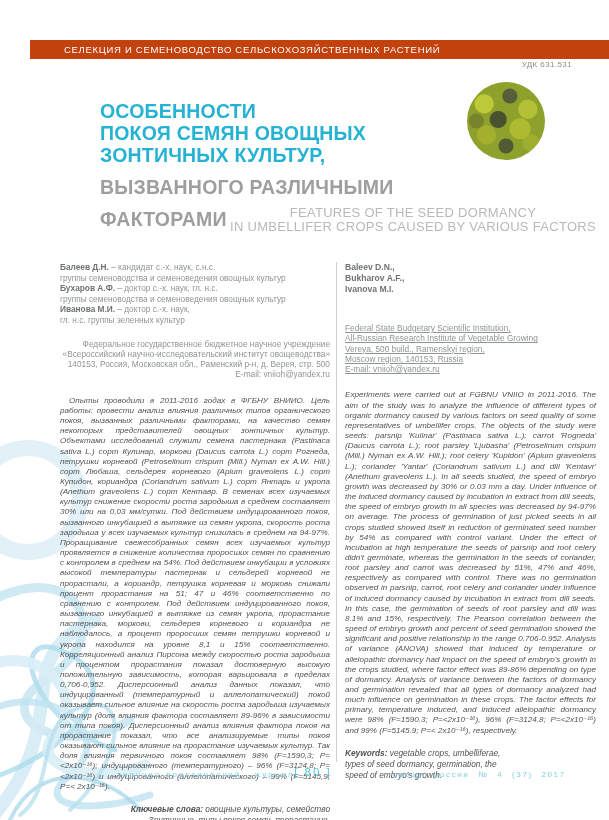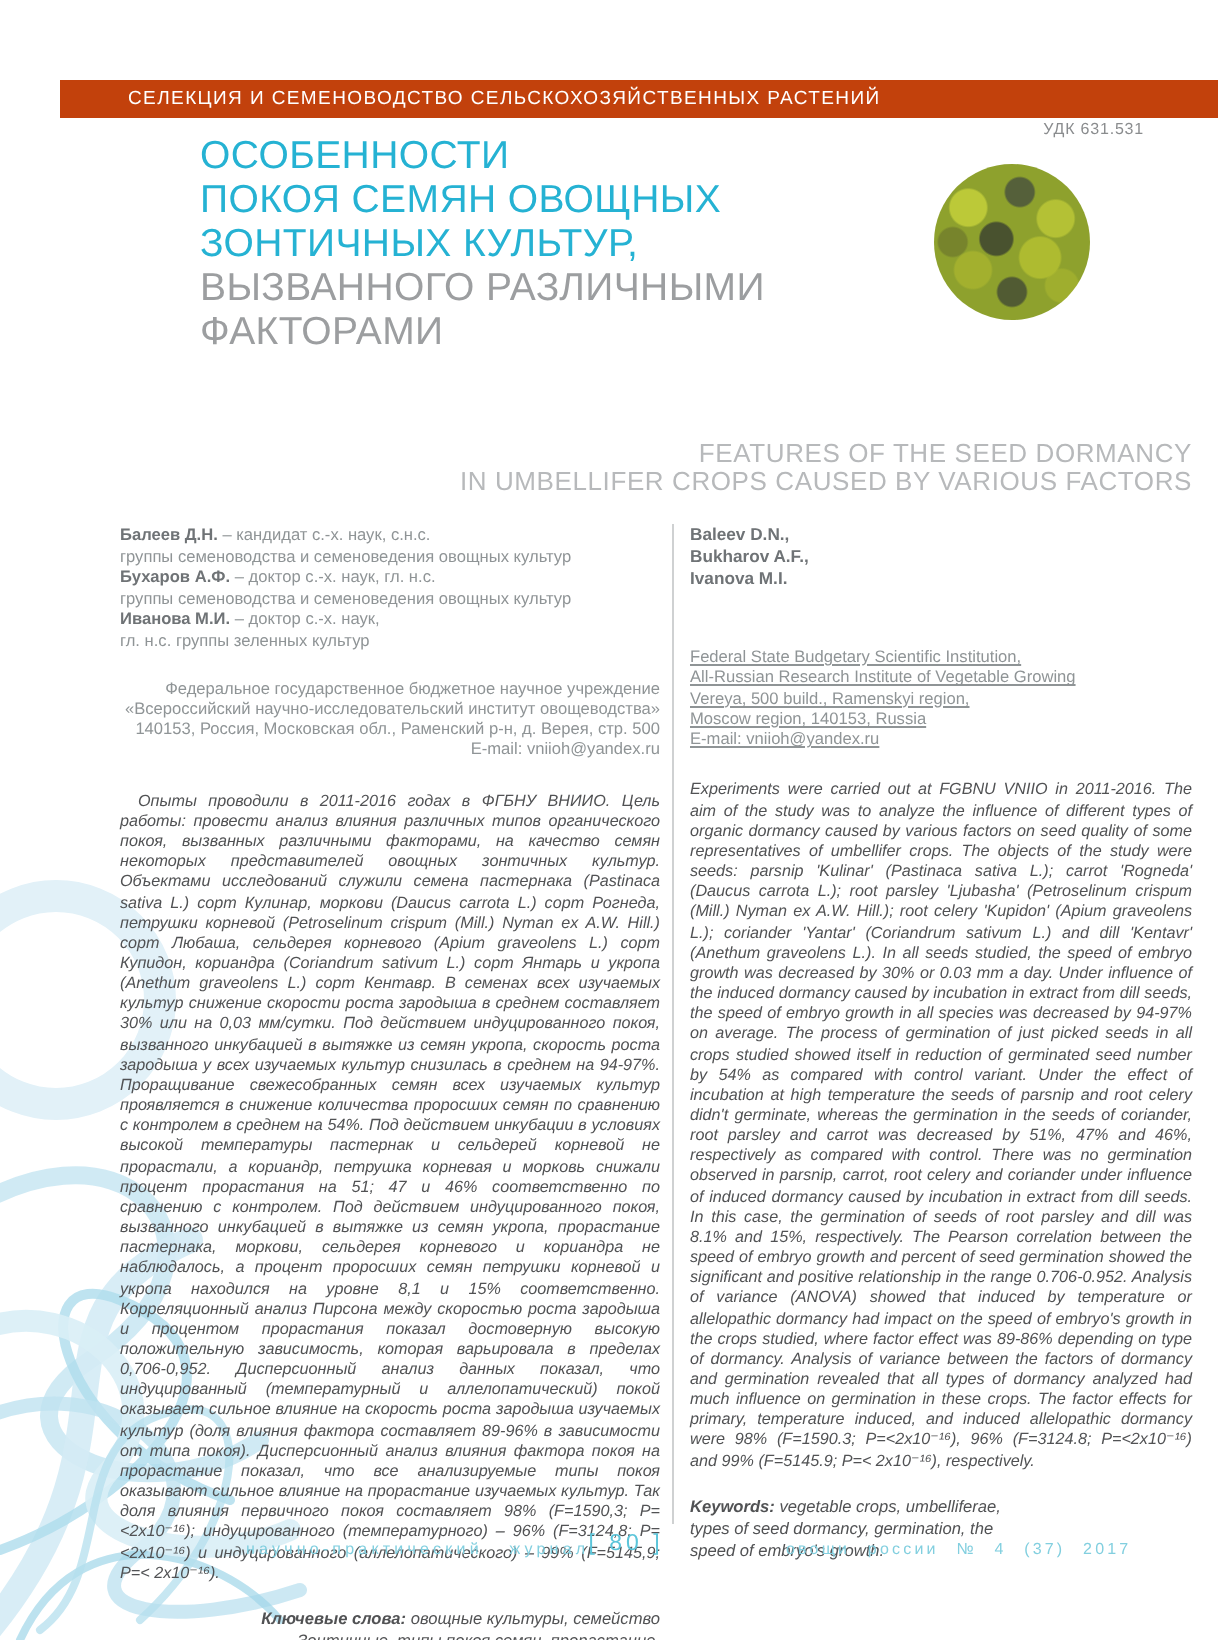--- a/index.html
+++ b/index.html
@@ -6,39 +6,39 @@
   .page{position:relative;width:609px;height:820px;background:#fff;overflow:hidden;
         font-family:"Liberation Sans","DejaVu Sans",sans-serif;}
   
   .decor{position:absolute;left:0;top:415px;pointer-events:none;}
   
   .banner{position:absolute;left:30px;top:40px;width:579px;height:19px;background:#c2410c;
           color:#fff;font-size:9.5px;letter-spacing:.7px;line-height:19px;padding-left:34px;
           box-sizing:border-box;white-space:nowrap;}
   .udc{position:absolute;top:60px;right:37px;font-size:8px;color:#8a8c8e;letter-spacing:.4px;}
   
-  .title{position:absolute;left:100px;top:67px;font-weight:normal;font-size:19.5px;
+  .title{position:absolute;left:100px;top:100px;font-weight:bold;font-size:19.5px;
          line-height:22px;letter-spacing:.2px;}
   .title .accent{color:#25b2d3;}
-  .title .grayline{color:#9c9ea0;}
+  .title .grayline{color:#9c9ea0;margin-top:10px;}
   
   .photo{position:absolute;left:467px;top:82px;width:78px;height:78px;border-radius:50%;
          background-color:#8ea12d;
          background-image:
            radial-gradient(circle at 22% 28%, #bcc938 0 9px, rgba(0,0,0,0) 10px),
            radial-gradient(circle at 55% 18%, #55603a 0 7px, rgba(0,0,0,0) 8px),
            radial-gradient(circle at 78% 35%, #b4c135 0 9px, rgba(0,0,0,0) 10px),
            radial-gradient(circle at 40% 48%, #49522f 0 8px, rgba(0,0,0,0) 9px),
            radial-gradient(circle at 68% 60%, #aebb30 0 10px, rgba(0,0,0,0) 11px),
            radial-gradient(circle at 25% 68%, #a3b02e 0 9px, rgba(0,0,0,0) 10px),
            radial-gradient(circle at 50% 82%, #515b33 0 7px, rgba(0,0,0,0) 8px),
            radial-gradient(circle at 82% 78%, #9fae2e 0 8px, rgba(0,0,0,0) 9px),
            radial-gradient(circle at 12% 50%, #77842c 0 7px, rgba(0,0,0,0) 8px);}
   
-  .en-title{position:absolute;right:13px;top:220px;text-align:right;color:#b7b9bb;
+  .en-title{position:absolute;right:13px;top:206px;text-align:center;color:#b7b9bb;
             font-size:13px;line-height:14px;letter-spacing:.3px;white-space:nowrap;}
   
   .col-left{position:absolute;left:60px;top:262px;width:270px;}
   .col-right{position:absolute;left:345px;top:262px;width:251px;}
   .divider{position:absolute;left:336px;top:262px;width:1px;height:500px;background:#cfd1d2;}
   .authors-ru{text-align:left;font-size:8.3px;line-height:10.6px;color:#8f9496;}
   .authors-ru b{color:#6f7376;}
   .affil-ru{margin-top:13px;text-align:right;font-size:8.3px;line-height:10.3px;color:#8f9496;}
   .authors-en{font-size:8.6px;line-height:11px;color:#6f7376;font-weight:bold;}
   .affil-en{margin-top:28px;font-size:8.3px;line-height:10.3px;color:#8f9496;text-decoration:underline;}

